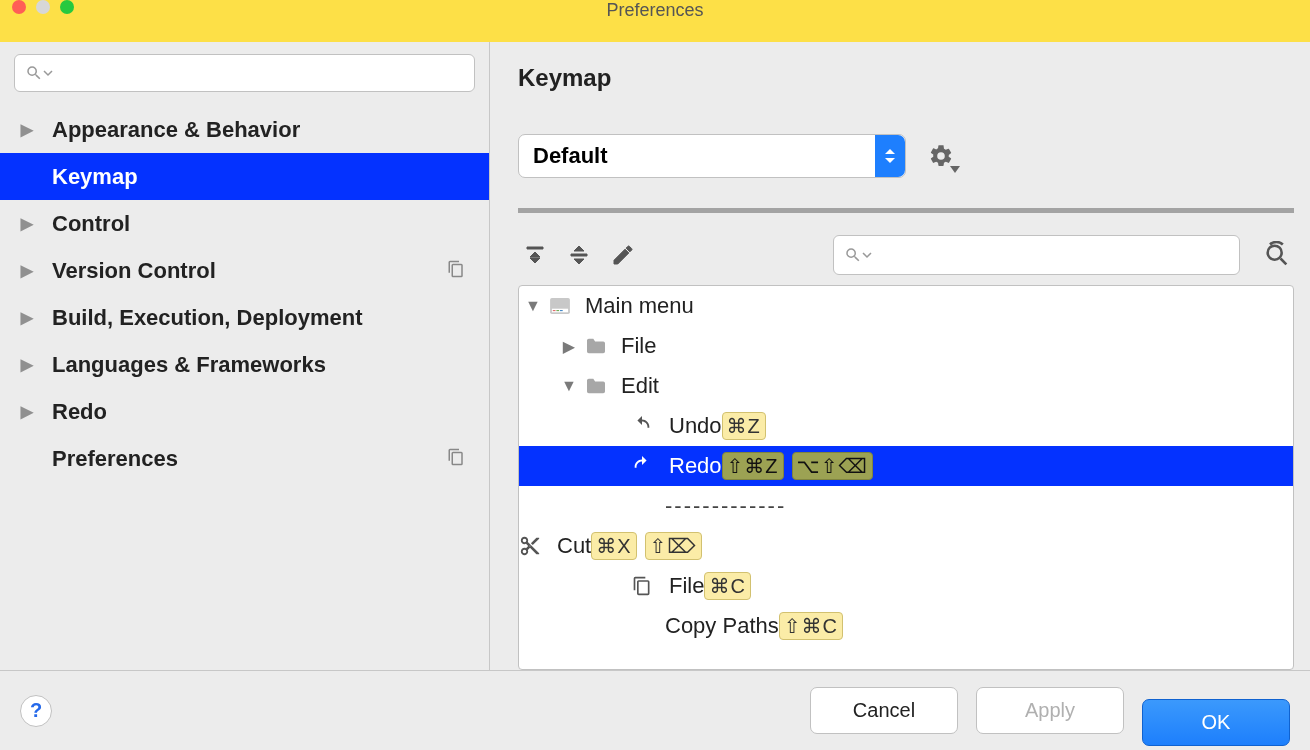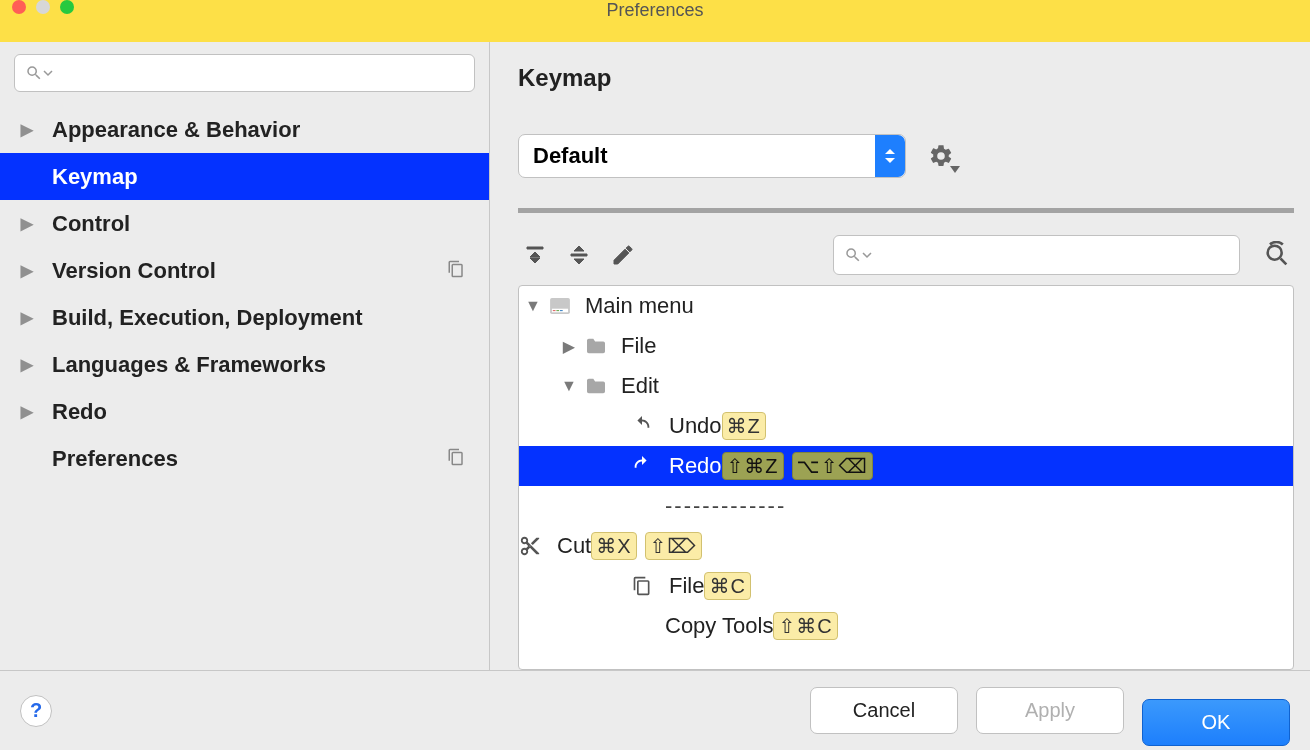--- a/index.html
+++ b/index.html
@@ -432,21 +432,21 @@
               </svg>
             </span>
           <span class="label">File</span>
         </div>
         <div class="shortcuts">
             <span class="kbd">⌘C</span>
           </div>
       </div>
       <div class="tree-row">
         <div class="indent" style="padding-left:146px;">
-          <span class="label">Copy Tools</span>
+          <span class="label">Copy Paths</span>
         </div>
         <div class="shortcuts">
             <span class="kbd">⇧⌘C</span>
           </div>
       </div>
     </div>
   </div>
 </div>
 
 <div class="footer">

